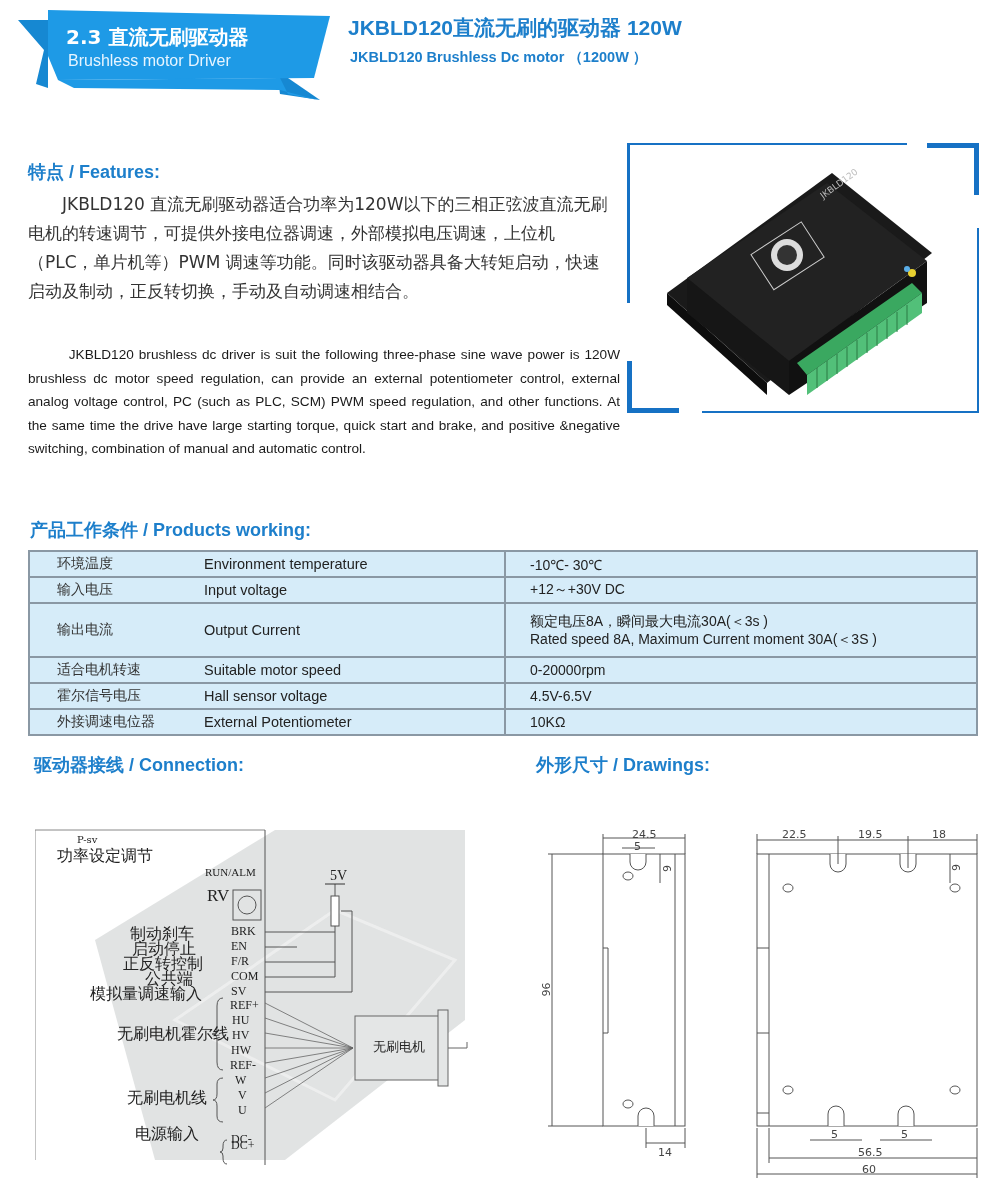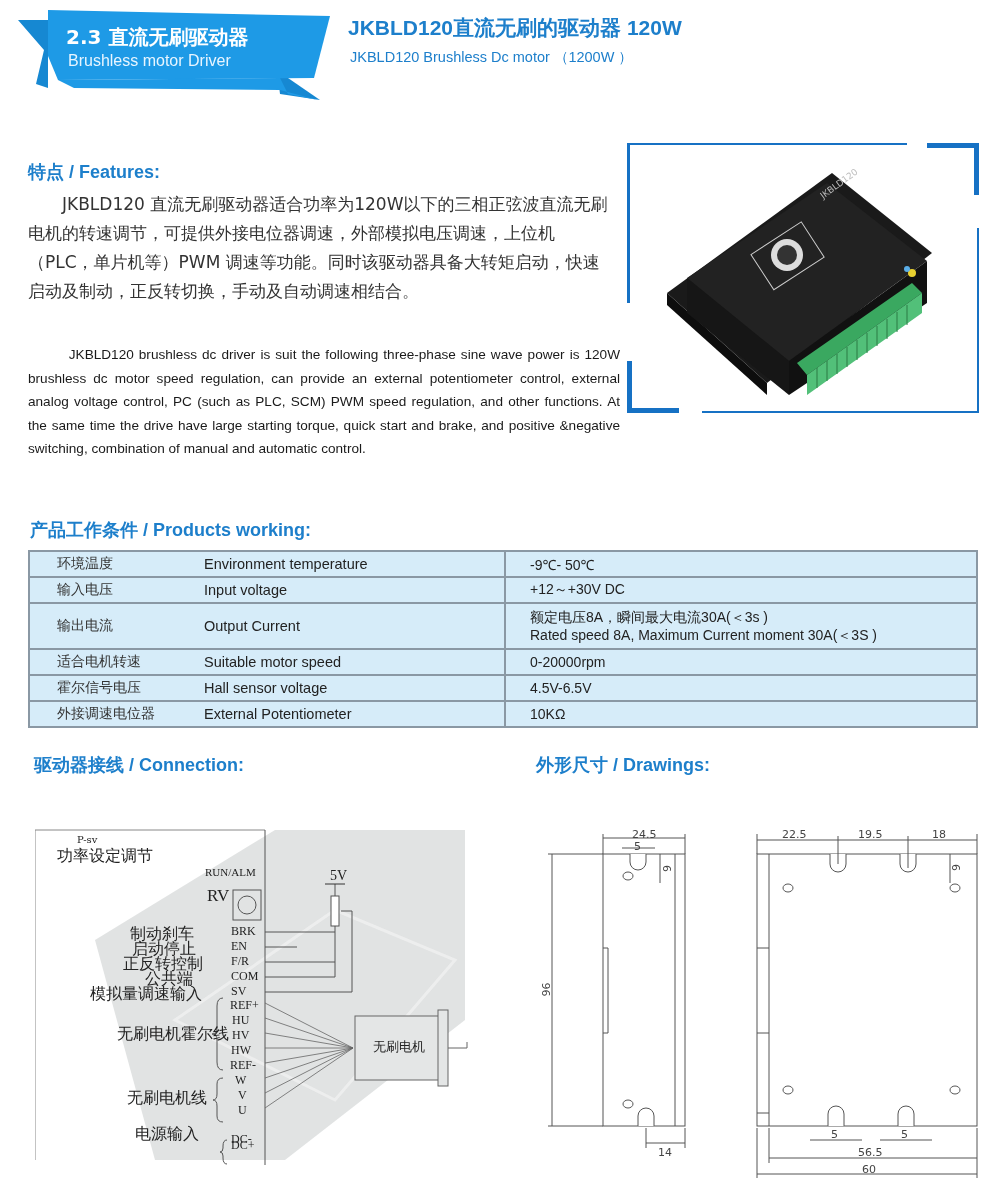--- a/index.html
+++ b/index.html
@@ -6,41 +6,41 @@
   body { width: 1000px; height: 1200px; background: #ffffff; font-family: "DejaVu Sans", sans-serif; position: relative; overflow: hidden; color: #222; }
   .abs { position: absolute; }
 
   
   .banner { left: 18px; top: 8px; width: 312px; height: 90px; }
   .banner svg { position: absolute; left: 0; top: 0; }
   .banner-cn { position: absolute; left: 48px; top: 16px; color: #fff; font-size: 20px; font-weight: bold; white-space: nowrap; }
   .banner-en { position: absolute; left: 50px; top: 44px; color: #e8f5ff; font-family: "Liberation Sans", sans-serif; font-size: 16px; white-space: nowrap; }
 
   .title-main { left: 348px; top: 14px; color: #1d7fcb; font-size: 21px; font-weight: bold; white-space: nowrap; font-family: "Liberation Sans", sans-serif; }
-  .title-sub { left: 350px; top: 48px; color: #1d7fcb; font-size: 14.5px; font-weight: normal; white-space: nowrap; font-family: "Liberation Sans", sans-serif; }
+  .title-sub { left: 350px; top: 48px; color: #1d7fcb; font-size: 14.5px; font-weight: bold; white-space: nowrap; font-family: "Liberation Sans", sans-serif; }
 
   .section-head { color: #1d7fcb; font-weight: bold; font-size: 18px; white-space: nowrap; font-family: "Liberation Sans", sans-serif; }
 
   .feat-cn { left: 28px; top: 190px; width: 580px; font-size: 17px; line-height: 29px; color: #333; }
   .feat-cn p { text-indent: 2em; }
   .feat-en { left: 28px; top: 343px; width: 592px; font-size: 13.6px; line-height: 23.6px; color: #1a1a1a; text-align: justify; font-family: "Liberation Sans", sans-serif; }
   .feat-en p { text-indent: 3em; }
 
   
   .photo { left: 627px; top: 143px; width: 352px; height: 270px; }
   .photo .bracket { position: absolute; background: #1671c4; }
 
   
   .spec-table { left: 28px; top: 550px; width: 950px; border-collapse: collapse; font-family: "Liberation Sans", sans-serif; font-size: 14.5px; color: #222; }
   .spec-table td { background: #d6ecf9; border-top: 2px solid #8a98a4; border-bottom: 2px solid #8a98a4; padding: 0 6px; height: 26px; vertical-align: middle; }
   .spec-table td.c1 { width: 172px; padding-left: 27px; font-family: "DejaVu Sans", sans-serif; font-size: 14px; color: #333; }
   .spec-table td.c2 { width: 304px; padding-left: 3px; }
   .spec-table td.c3 { border-left: 2px solid #8a98a4; padding-left: 24px; font-size: 14px; }
   .spec-table { border-left: 2px solid #8a98a4; border-right: 2px solid #8a98a4; }
-  .spec-table tr.tall td { height: 46px; }
+  .spec-table tr.tall td { height: 54px; }
   .val-line { display: block; line-height: 18px; }
 
   
   .conn { left: 35px; top: 820px; width: 470px; height: 360px; }
   .conn-label { position: absolute; font-family: "DejaVu Serif", serif; font-size: 16px; color: #222; white-space: nowrap; }
   .pin { position: absolute; font-family: "Liberation Serif", serif; font-size: 12px; color: #222; white-space: nowrap; }
 
   
   .draw { position: absolute; }
   .dim { position: absolute; font-family: "DejaVu Sans", sans-serif; font-size: 11px; color: #444; white-space: nowrap; }
@@ -111,21 +111,21 @@
     <circle cx="280" cy="126" r="3" fill="#5aaee8"></circle>
   </svg>
 </div>
 
 <div class="abs section-head" style="left:30px; top:518px;">产品工作条件 / Products working:</div>
 <table class="abs spec-table">
   <tbody>
       <tr>
     <td class="c1">环境温度</td>
     <td class="c2">Environment temperature</td>
-    <td class="c3">-9℃- 50℃</td>
+    <td class="c3">-10℃- 30℃</td>
   </tr>
   <tr>
     <td class="c1">输入电压</td>
     <td class="c2">Input voltage</td>
     <td class="c3">+12～+30V DC</td>
   </tr>
   <tr class="tall">
     <td class="c1">输出电流</td>
     <td class="c2">Output Current</td>
     <td class="c3">

